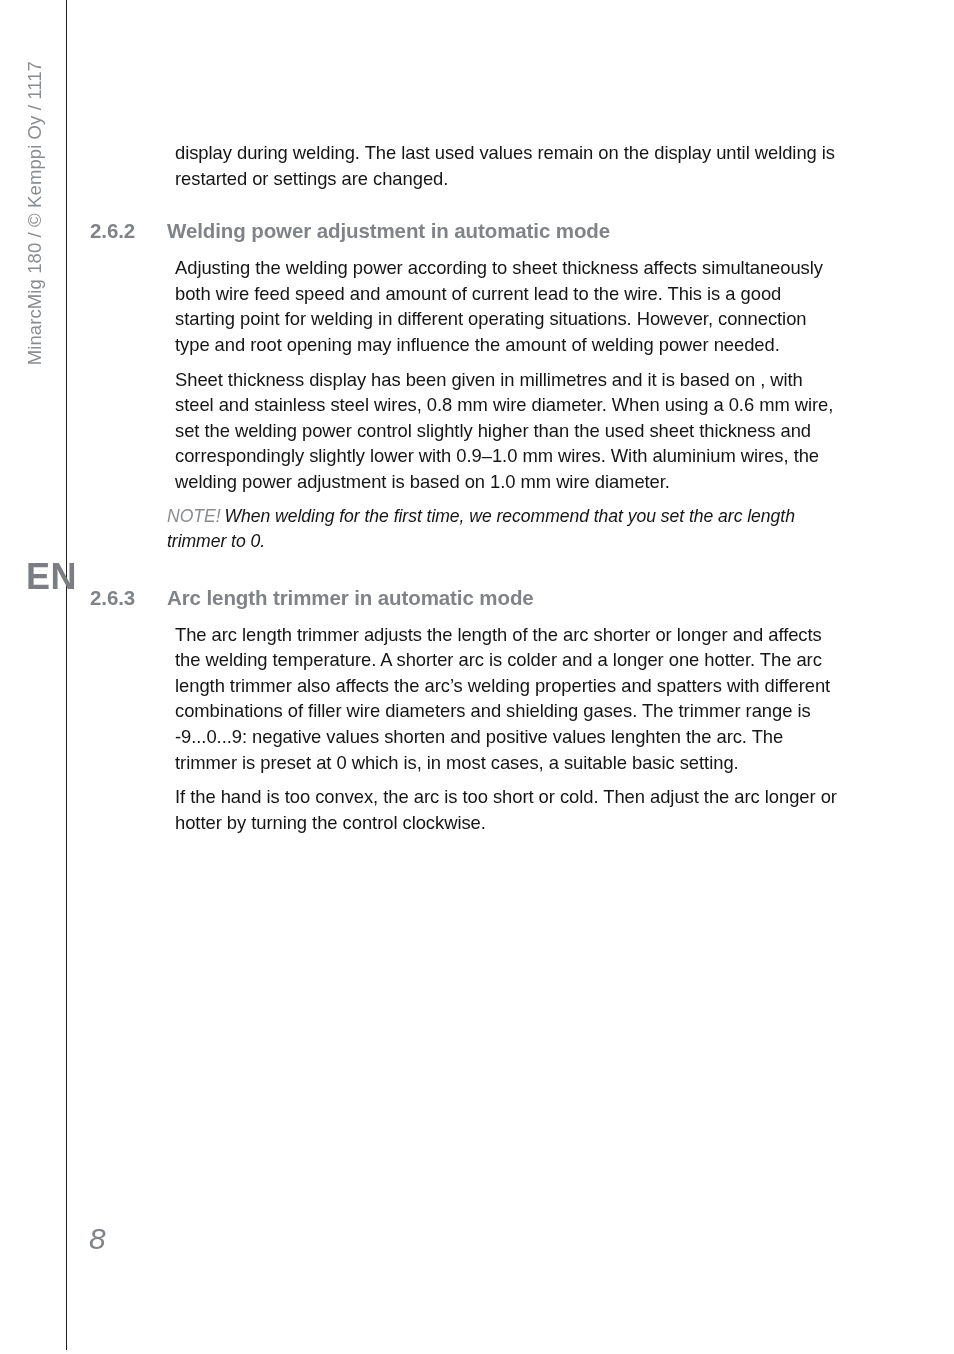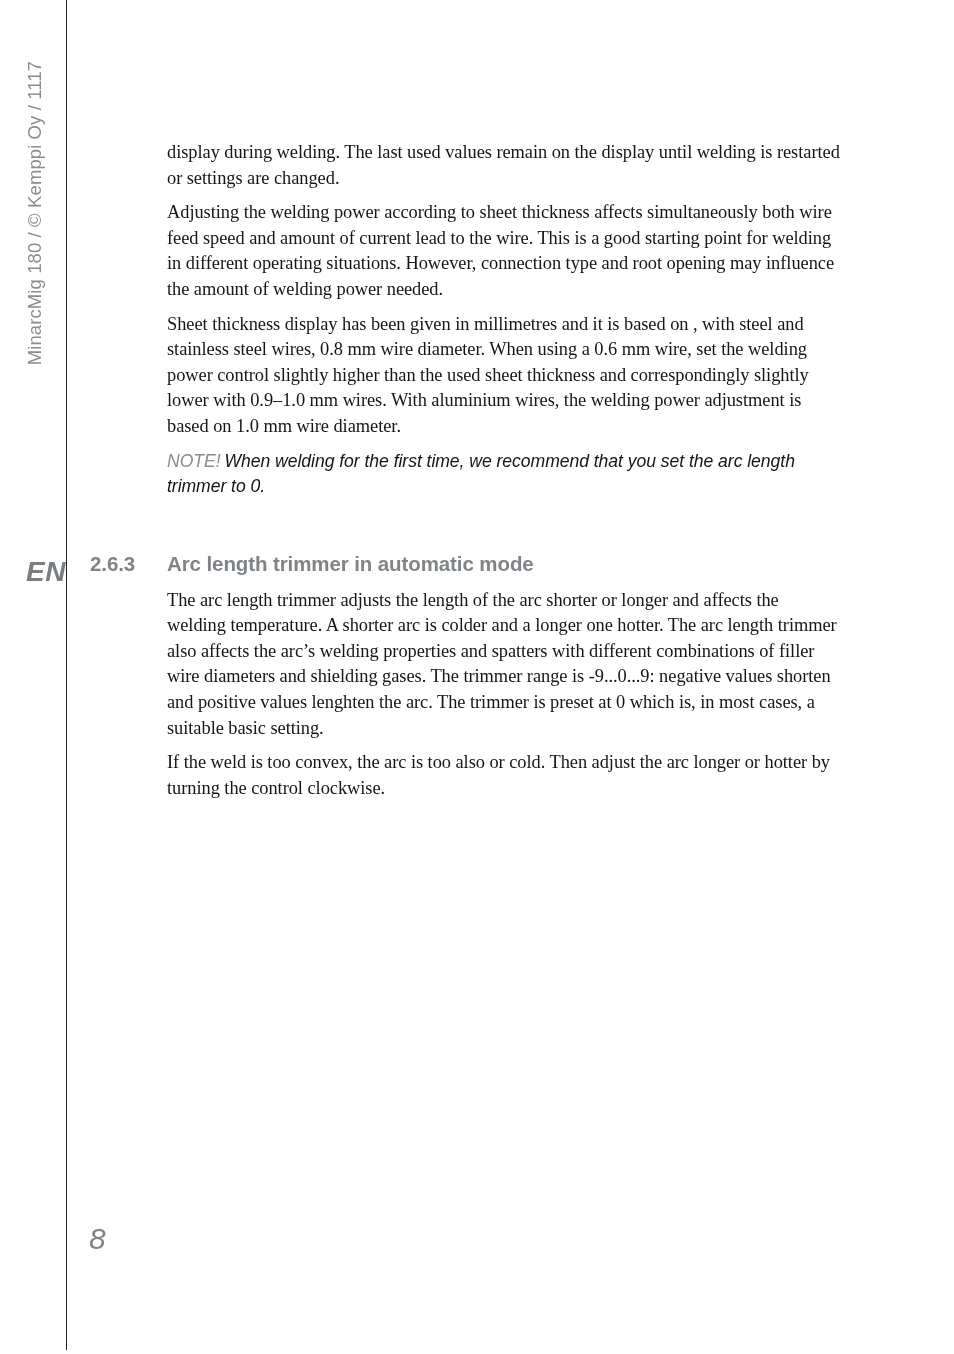--- a/index.html
+++ b/index.html
@@ -42,23 +42,22 @@
     text-align: right;
     font-size: 18.5px;
     letter-spacing: 0.1px;
     color: #8a8d90;
     white-space: nowrap;
   }
   #sidebar-lang {
     position: absolute;
     left: 26px;
     top: 556px;
-    font-size: 28px;
+    font-size: 36px;
     font-weight: bold;
-    font-style: italic;
     color: #7a7d81;
     letter-spacing: 0.5px;
   }
   #page-number {
     position: absolute;
     left: 89px;
     top: 1222px;
     font-size: 30px;
     font-style: italic;
     color: #808387;
@@ -70,24 +69,23 @@
     position: absolute;
     left: 167px;
     top: 140px;
     width: 675px;
   }
 
   .para {
     font-size: 18.4px;
     line-height: 25.6px;
     color: #151515;
-    margin: 0 0 9px 0;
+    margin: 0 0 9px 8px;
     letter-spacing: -0.05px;
     text-align: left;
-    font-family: Liberation Serif, serif;
   }
 
   .note {
     font-size: 17.6px;
     line-height: 25px;
     font-style: italic;
     color: #151515;
     margin: 6px 0 0 0;
     letter-spacing: -0.05px;
   }
@@ -112,50 +110,53 @@
   .section-heading .sec-num {
     display: inline-block;
     width: 77px;
     vertical-align: top;
   }
   .section-heading .sec-title {
     display: inline-block;
     vertical-align: top;
   }
   .heading-2-6-2 { margin-top: 27px; }
-  .heading-2-6-3 { margin-top: 52px; }
+  .heading-2-6-3 { margin-top: 31px; }
 </style>
 </head>
 <body>
 
 <div id="margin-rail">
   <div id="margin-divider"></div>
   <div id="sidebar-imprint">MinarcMig 180 / © Kemppi Oy / 1117</div>
   <div id="sidebar-lang">EN</div>
   <div id="page-number">8</div>
 </div>
 
 <div id="content">
 
   <p class="para">display during welding. The last used values remain on the display until welding is restarted or settings are changed.</p>
 
 
+  <div class="section-heading heading-2-6-2">
+    <span class="sec-num">2.6.2</span><span class="sec-title">Welding power adjustment in automatic mode</span>
+  </div>
 
   <p class="para">Adjusting the welding power according to sheet thickness affects simultaneously both wire feed speed and amount of current lead to the wire. This is a good starting point for welding in different operating situations. However, connection type and root opening may influence the amount of welding power needed.</p>
 
 
   <p class="para">Sheet thickness display has been given in millimetres and it is based on , with steel and stainless steel wires, 0.8 mm wire diameter. When using a 0.6 mm wire, set the welding power control slightly higher than the used sheet thickness and correspondingly slightly lower with 0.9–1.0 mm wires. With aluminium wires, the welding power adjustment is based on 1.0 mm wire diameter.</p>
 
   <p class="note">
     <span class="note-label">NOTE!</span><span>When welding for the first time, we recommend that you set the arc length trimmer to 0.</span>
   </p>
 
   <div class="section-heading heading-2-6-3">
     <span class="sec-num">2.6.3</span><span class="sec-title">Arc length trimmer in automatic mode</span>
   </div>
 
   <p class="para">The arc length trimmer adjusts the length of the arc shorter or longer and affects the welding temperature. A shorter arc is colder and a longer one hotter. The arc length trimmer also affects the arc’s welding properties and spatters with different combinations of filler wire diameters and shielding gases. The trimmer range is -9...0...9: negative values shorten and positive values lenghten the arc. The trimmer is preset at 0 which is, in most cases, a suitable basic setting.</p>
 
-  <p class="para">If the weld is too convex, the arc is too also or cold. Then adjust the arc longer or hotter by turning the control clockwise.</p>
+  <p class="para">If the hand is too convex, the arc is too short or cold. Then adjust the arc longer or hotter by turning the control clockwise.</p>
 
 
 
 </div>
 
 </body></html>

